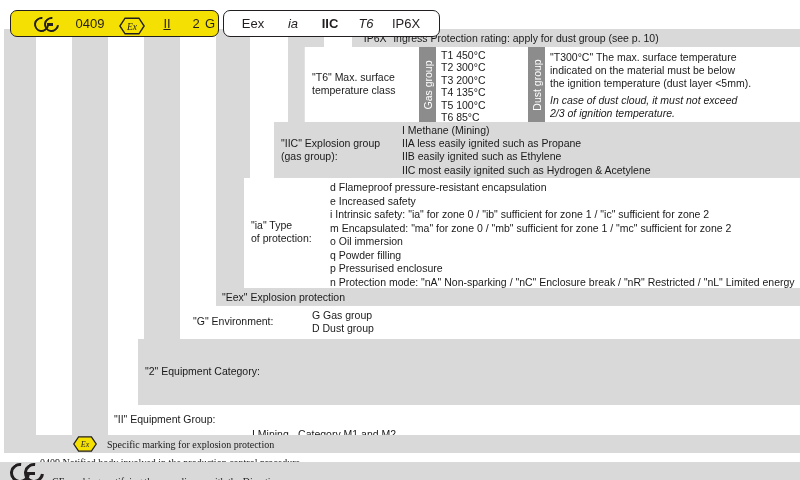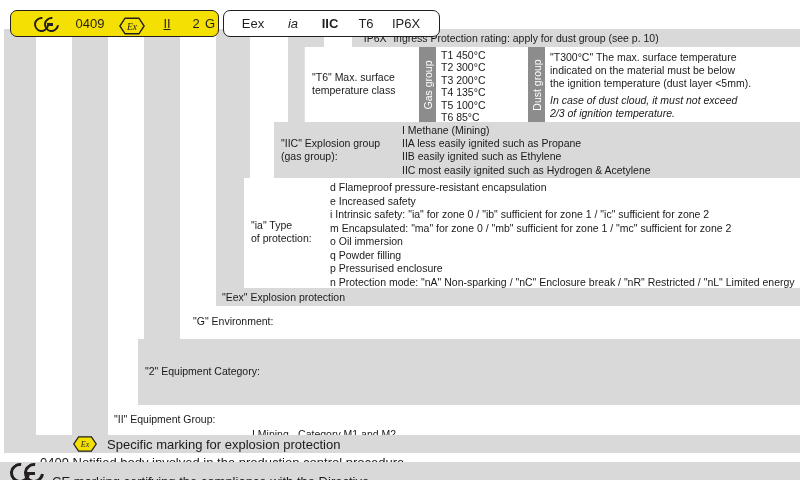--- a/index.html
+++ b/index.html
@@ -114,24 +114,25 @@
   .ce.big i { width: 20px; height: 20px; border-width: 3px; }
   .ce.big i.c2 { left: 14px; }
   .ce.big i.bar { width: 8px; height: 3px; top: 8.5px; left: 17px; }
 
   
   .exhex { position: relative; display: inline-block; vertical-align: middle; }
 
   
   .legend {
     position: absolute;
-    font-size: 13px;
+    font-size: 10px;
     color: #1a1a1a;
     line-height: 13px;
     white-space: nowrap;
+    font-family: Liberation Serif, serif;
   }
 </style>
 </head>
 <body>
 
 <div id="page">
 
   <div class="band" style="left:4px;   top:29px; width:32px;  height:442px;"></div>
   <div class="band" style="left:72px;  top:29px; width:36px;  height:424px;"></div>
   <div class="band" style="left:144px; top:29px; width:36px;  height:406px;"></div>
@@ -182,20 +183,22 @@
 o Oil immersion
 q Powder filling
 p Pressurised enclosure
 n Protection mode: "nA" Non-sparking / "nC" Enclosure break / "nR" Restricted / "nL" Limited energy</div>
 
   <div class="row" style="left:216px; top:288px; width:584px; height:18px;"></div>
   <div class="rowtext" style="left:222px; top:291px; width:560px;">"Eex" Explosion protection</div>
 
   <div class="row white" style="left:186px; top:306px; width:614px; height:33px;"></div>
   <div class="rowlabel" style="left:193px; top:315px; width:110px;">"G" Environment:</div>
+  <div class="rowtext" style="left:312px; top:309px; width:260px;">G Gas group
+D Dust group</div>
 
   <div class="row" style="left:138px; top:339px; width:662px; height:66px;"></div>
   <div class="rowlabel" style="left:145px; top:365px; width:150px;">"2" Equipment Category:</div>
 
   <div class="row white" style="left:108px; top:405px; width:692px; height:30px;"></div>
   <div class="rowlabel" style="left:114px; top:413px; width:140px;">"II" Equipment Group:</div>
   <div class="rowtext" style="left:252px; top:428px; width:544px;">I Mining - Category M1 and M2.
 II All other places - Category 1, Category 2 &amp; Category 3.</div>
 
   <div class="row" style="left:36px; top:435px; width:764px; height:18px;"></div>
@@ -235,17 +238,17 @@
         </svg>
       </span>
     </div>
     <div class="mk-item" style="left:140px; width:34px;text-decoration:underline;">II</div>
     <div class="mk-item" style="left:174px; width:24px;">2</div>
     <div class="mk-item" style="left:190px; width:20px;">G</div>
 
     <div class="mk-item" style="left:222px; width:42px;">Eex</div>
     <div class="mk-item" style="left:266px; width:34px;font-style:italic;">ia</div>
     <div class="mk-item" style="left:303px; width:34px;font-weight:bold;">IIC</div>
-    <div class="mk-item" style="left:340px; width:32px;">T6</div>
+    <div class="mk-item" style="left:340px; width:32px;font-style:italic;">T6</div>
     <div class="mk-item" style="left:372px; width:48px;">IP6X</div>
   </div>
 
 </div>
 
 </body></html>

